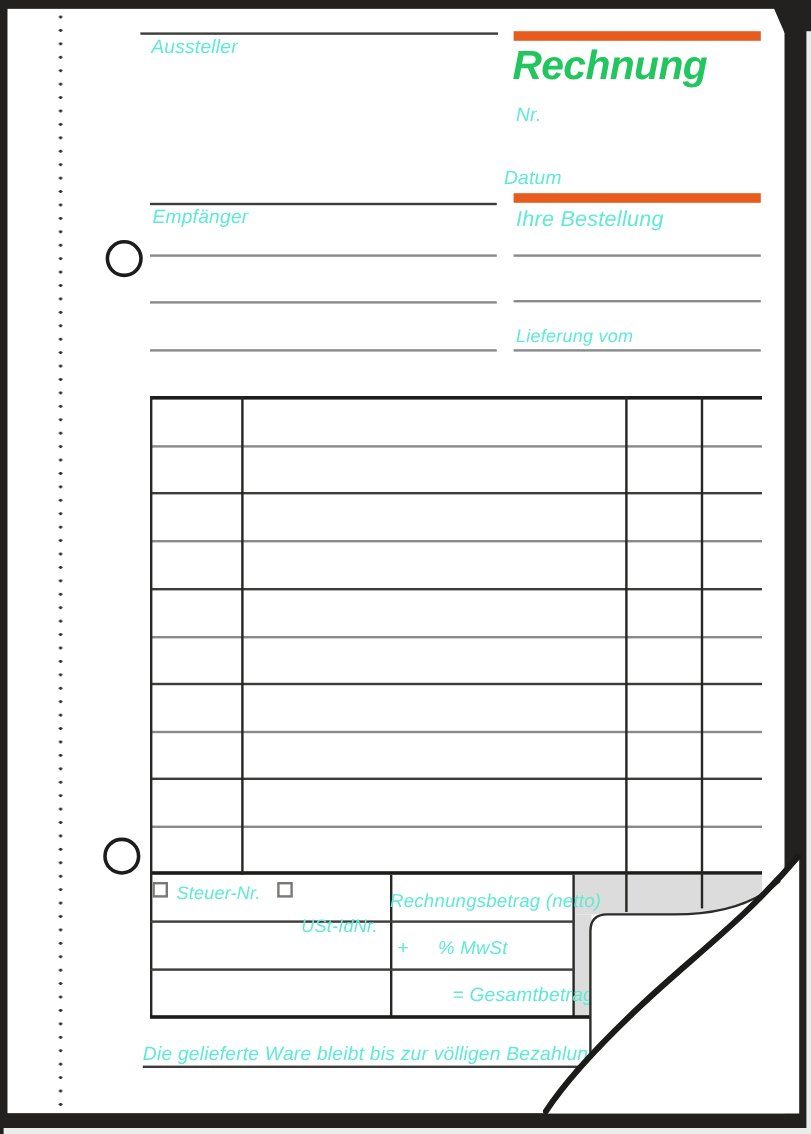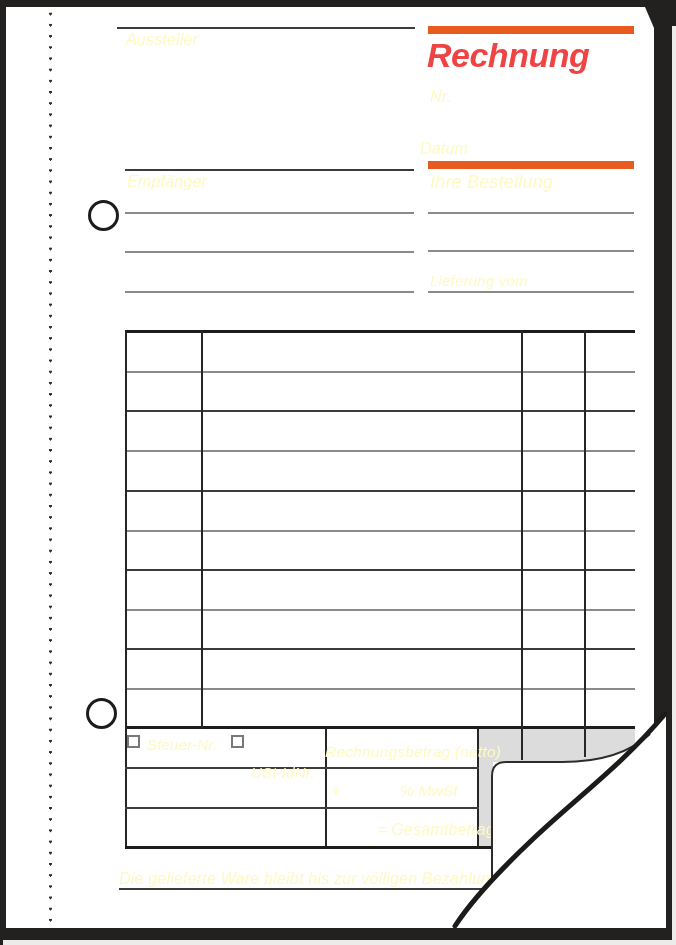--- a/index.html
+++ b/index.html
@@ -8,25 +8,25 @@
     background:#22211f;overflow:hidden;
     font-family:"Liberation Sans","DejaVu Sans",sans-serif;
   }
   .paper{
     position:absolute;left:6px;top:7px;width:648px;height:921px;background:#ffffff;
     clip-path:polygon(0 0,639px 0,648px 21px,648px 921px,0 921px);
   }
   .sliver{position:absolute;background:#ececea;}
   .lbl{
     position:absolute;font-style:italic;font-size:16px;line-height:1.15;
-    color:#fef9c3;white-space:nowrap;letter-spacing:.2px;
+    color:#5eead4;white-space:nowrap;letter-spacing:.2px;
   }
   .title{
     position:absolute;font-style:italic;font-weight:bold;font-size:34px;
-    color:#ef4444;letter-spacing:-.5px;white-space:nowrap;
+    color:#22c55e;letter-spacing:-.5px;white-space:nowrap;
   }
   .bar{position:absolute;height:8px;background:#e75b1e;}
   .hl{position:absolute;background:#8a8a8a;height:1.5px;}
   .hl.dark{background:#3c3c3a;height:2px;}
   .hl.heavy{background:#1c1c1a;height:3px;}
   .vl{position:absolute;width:2px;background:#262624;}
   .shade{position:absolute;background:#dcdcdc;}
   .cbox{position:absolute;width:13px;height:13px;border:2px solid #787876;background:#fff;box-sizing:border-box;}
   .hole{position:absolute;width:31px;height:31px;border:3px solid #1c1c1c;border-radius:50%;background:#fff;box-sizing:border-box;}
   .dots{
@@ -96,21 +96,21 @@
   <div class="hl dark" style="left:125px;top:807px;width:354px;"></div>
   <div class="hl heavy" style="left:125px;top:846px;width:368px;"></div>
 
   <div class="cbox" style="left:127px;top:735px;"></div>
   <div class="lbl" style="left:147px;top:736px;font-size:15px;">Steuer-Nr.</div>
   <div class="cbox" style="left:231px;top:735px;"></div>
   <div class="lbl" style="left:251px;top:736px;font-size:15px;margin-top:28px;">USt-IdNr.</div>
 
   <div class="lbl" style="left:325px;top:743px;width:149px;text-align:right;font-size:15.5px;">Rechnungsbetrag (netto)</div>
   <div class="lbl" style="left:331px;top:782px;">+</div>
-  <div class="lbl" style="left:330px;top:782px;width:128px;text-align:right;font-size:15.5px;">% MwSt</div>
+  <div class="lbl" style="left:330px;top:782px;width:128px;text-align:center;font-size:15.5px;">% MwSt</div>
   <div class="lbl" style="left:329px;top:821px;margin-left:48px;">= Gesamtbetrag</div>
 
   <div class="lbl" style="left:119px;top:870px;font-size:16px;">Die gelieferte Ware bleibt bis zur völligen Bezahlung Eigentum</div>
   <div class="hl dark" style="left:119px;top:888px;width:374px;"></div>
 
   <svg class="curl" viewBox="440 690 236 255">
     <path d="M454,928 Q478,894 492,877 L492,776 Q492,762 506,762 L562,762 Q618,762 646,736 C654,728 660,721 666,713 L666,928 Z" fill="#ffffff"></path>
     <path d="M492,879 L492,776 Q492,762 506,762 L562,762 Q620,762 650,734" fill="none" stroke="#2c2c2a" stroke-width="2"></path>
     <path d="M455,926 C470,903 498,872 533,839 C575,799 621,766 665,714" fill="none" stroke="#1b1b19" stroke-width="5" stroke-linecap="round"></path>
   </svg>

